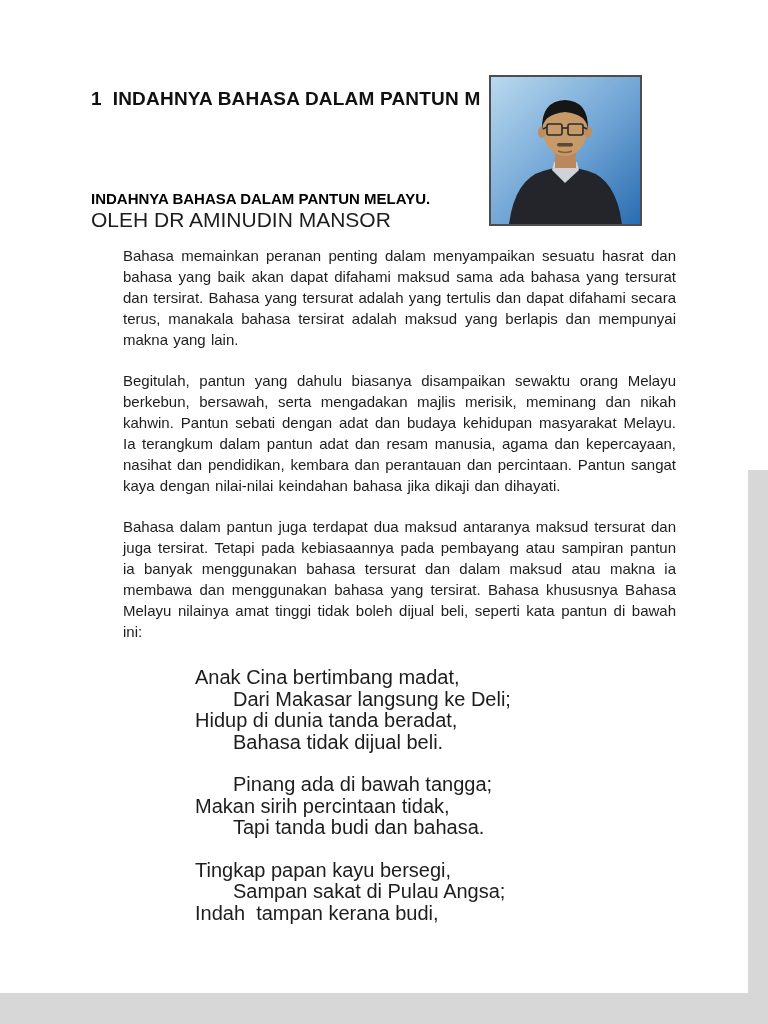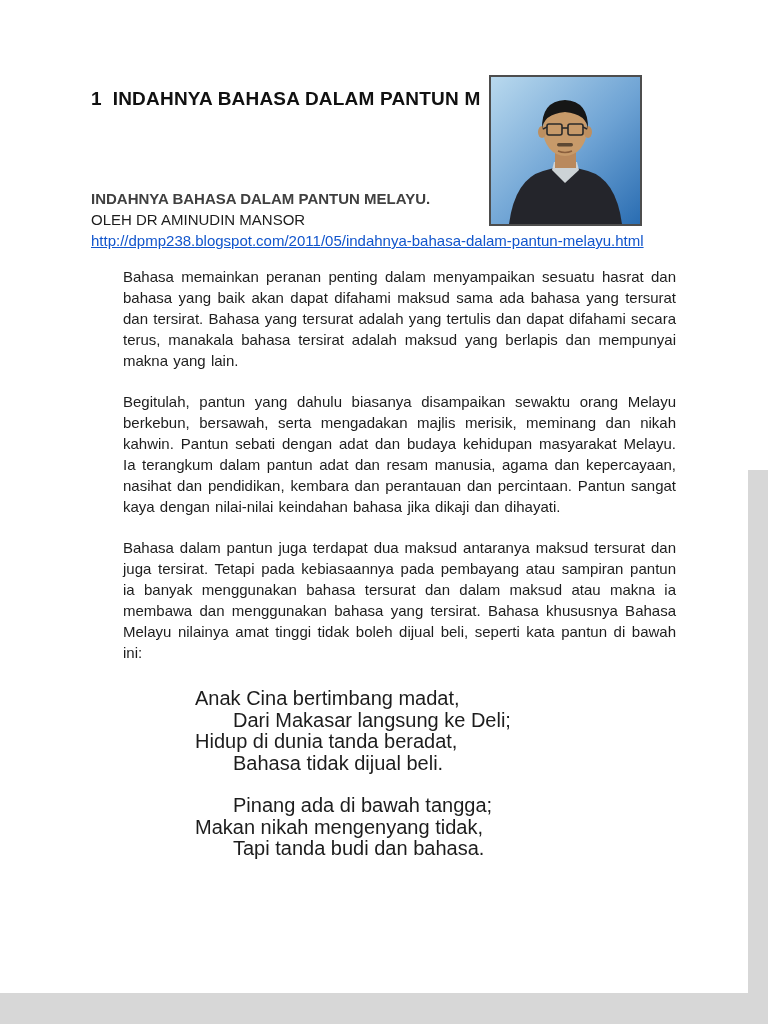--- a/index.html
+++ b/index.html
@@ -26,24 +26,24 @@
     letter-spacing: 0.2px;
     white-space: pre;
     line-height: 22px;
     margin-bottom: 78px;
     color: #111111;
   }
   .article-title {
     font-size: 15px;
     font-weight: bold;
     line-height: 21px;
-    color: #404040;
+    color: #000000;
   }
   .article-byline {
-    font-size: 15px;
+    font-size: 21px;
     line-height: 21px;
   }
   .article-url {
     display: inline-block;
     font-size: 15px;
     line-height: 21px;
     color: #1155cc;
     text-decoration: underline;
     word-break: break-all;
   }
@@ -101,45 +101,47 @@
 
 <div class="stage">
 
   <div class="content">
 
     <div class="doc-heading">1  INDAHNYA BAHASA DALAM PANTUN M</div>
 
     <div>
       <div class="article-title">INDAHNYA BAHASA DALAM PANTUN MELAYU.</div>
       <div class="article-byline">OLEH DR AMINUDIN MANSOR</div>
-      <a class="article-url" href="#">http://dpmp238.blogspot.com/2011/05/indahnya-bahasa-dalam-pantun-melayu.html</a>
     </div>
 
     <p class="body-par">Bahasa memainkan peranan penting dalam menyampaikan sesuatu hasrat dan bahasa yang baik akan dapat difahami maksud  sama ada bahasa yang tersurat dan tersirat. Bahasa yang tersurat adalah yang tertulis dan dapat difahami secara terus, manakala bahasa tersirat adalah maksud yang berlapis dan mempunyai makna yang lain.</p>
 
     <p class="body-par">Begitulah, pantun yang dahulu biasanya disampaikan sewaktu orang Melayu berkebun, bersawah, serta mengadakan majlis merisik, meminang dan nikah kahwin. Pantun sebati dengan adat dan budaya kehidupan masyarakat Melayu. Ia terangkum dalam pantun adat dan resam manusia, agama dan kepercayaan, nasihat dan pendidikan, kembara dan perantauan dan percintaan. Pantun sangat kaya dengan nilai-nilai keindahan bahasa jika dikaji dan dihayati.</p>
 
     <p class="body-par">Bahasa dalam pantun juga terdapat dua maksud antaranya maksud tersurat dan juga tersirat. Tetapi pada kebiasaannya pada pembayang atau sampiran pantun ia banyak menggunakan bahasa tersurat dan dalam maksud atau makna ia membawa dan menggunakan bahasa yang tersirat. Bahasa khususnya Bahasa Melayu nilainya amat tinggi tidak boleh dijual beli, seperti kata pantun di bawah ini:</p>
 
     <div class="pantun">
 
       <div class="stanza">
         <div class="p-line">Anak Cina bertimbang madat,</div>
         <div class="p-line indent">Dari Makasar langsung ke Deli;</div>
         <div class="p-line">Hidup di dunia tanda beradat,</div>
         <div class="p-line indent">Bahasa tidak dijual beli.</div>
       </div>
 
       <div class="stanza">
         <div class="p-line indent">Pinang ada di bawah tangga;</div>
-        <div class="p-line">Makan nikah mengenyang tidak,</div>
+        <div class="p-line">Makan sirih percintaan tidak,</div>
         <div class="p-line indent">Tapi tanda budi dan bahasa.</div>
       </div>
 
       <div class="stanza">
+        <div class="p-line">Tingkap papan kayu bersegi,</div>
+        <div class="p-line indent">Sampan sakat di Pulau Angsa;</div>
+        <div class="p-line">Indah  tampan kerana budi,</div>
       </div>
 
     </div>
   </div>
 
   <div class="photo-frame">
     <svg viewBox="0 0 149 147" preserveAspectRatio="none">
       <defs>
         <linearGradient id="photoBg" x1="0" y1="0" x2="1" y2="1">
           <stop offset="0" stop-color="#b9d9ee"></stop>

